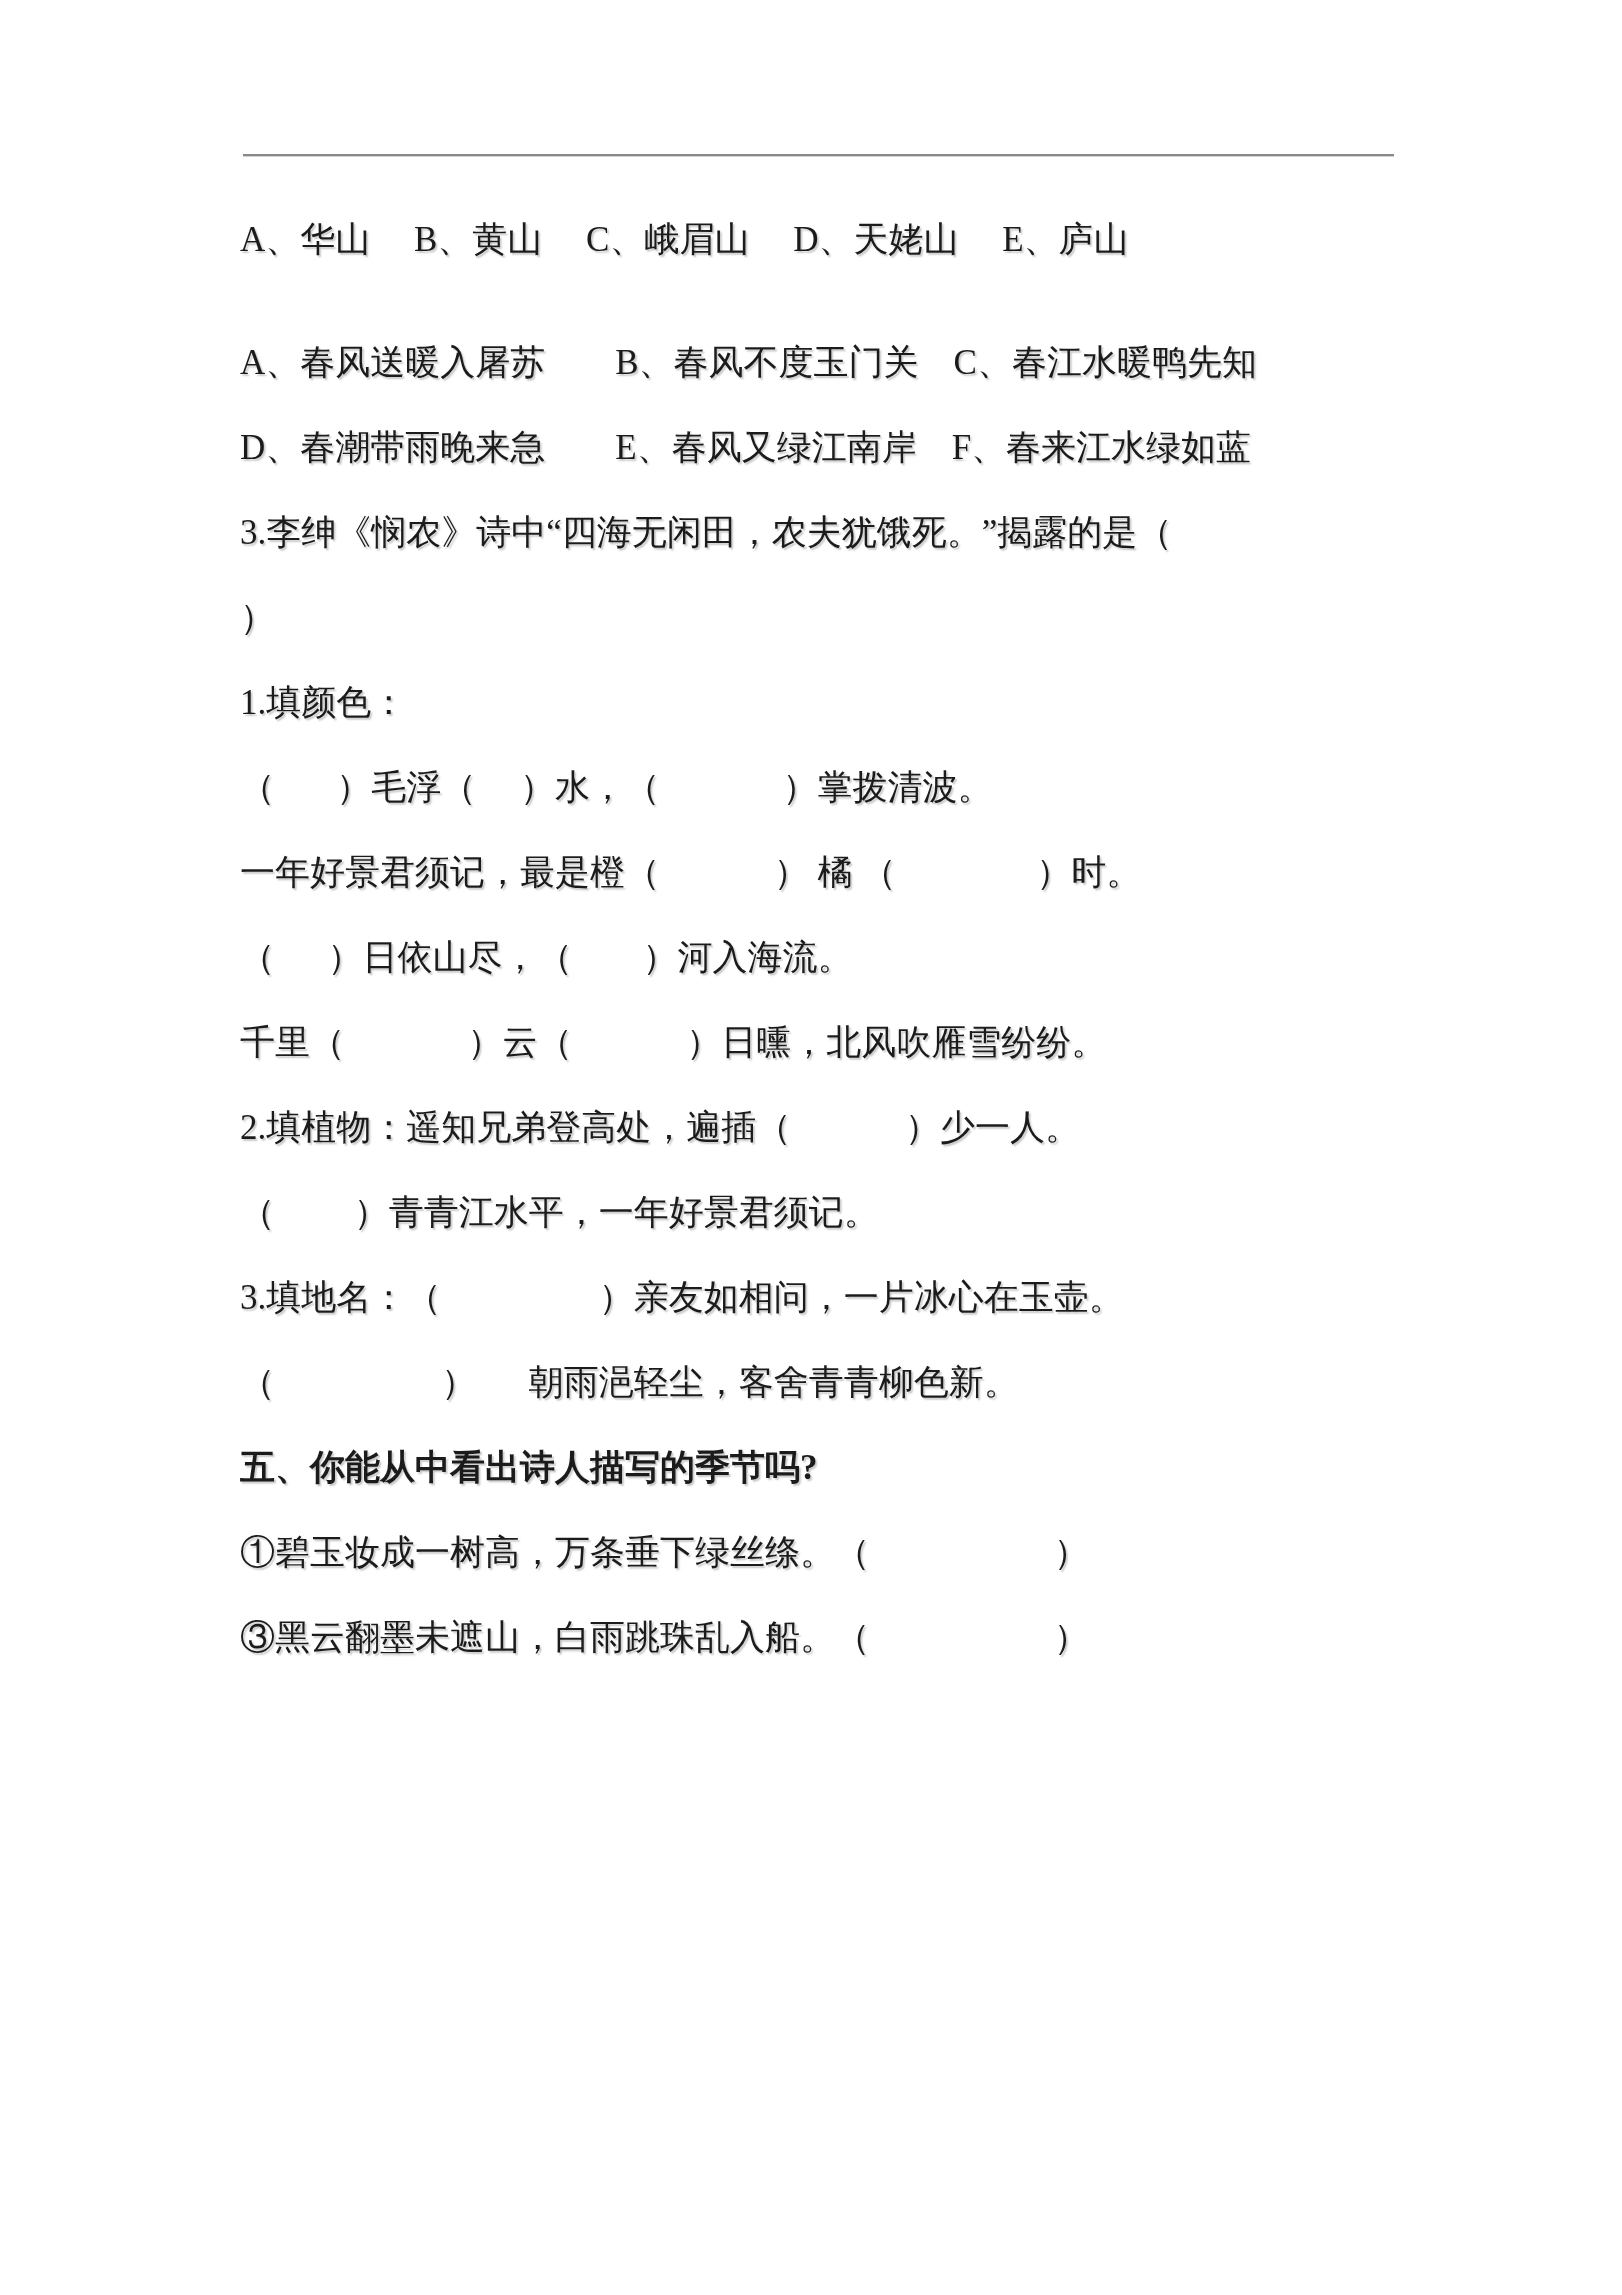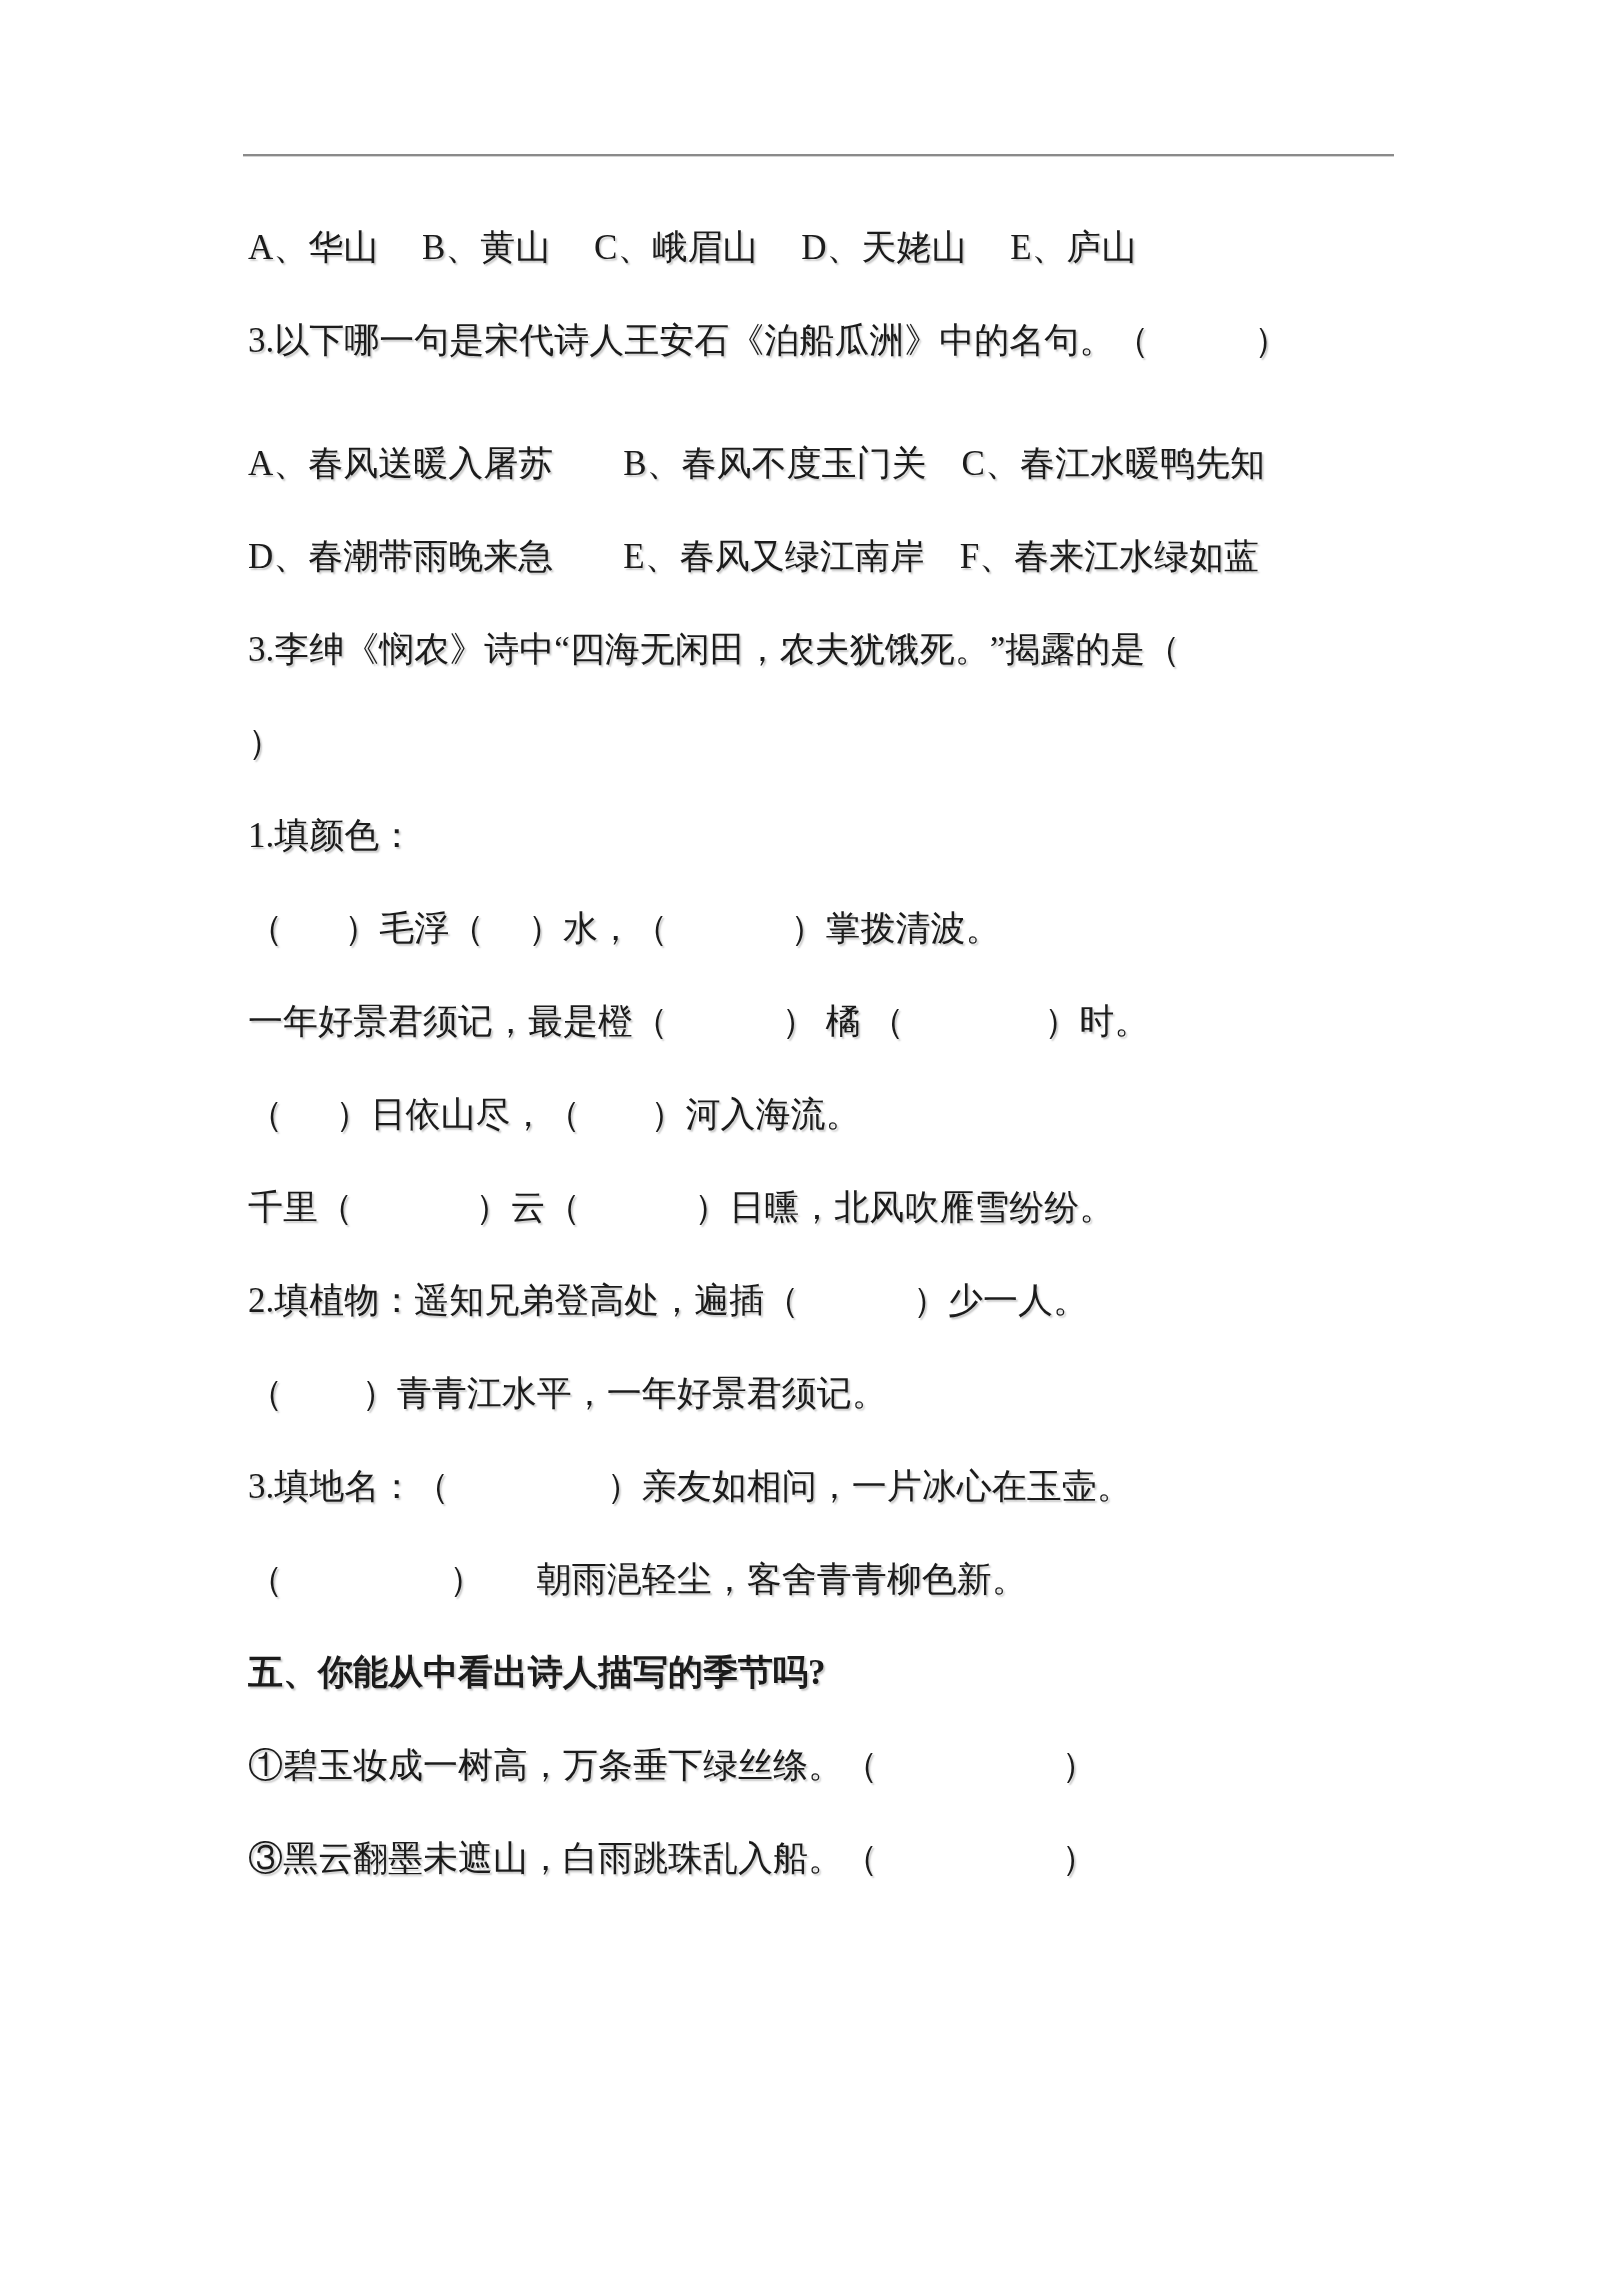--- a/index.html
+++ b/index.html
@@ -25,42 +25,41 @@
     background: #8a8a8a;
     box-shadow: 0 0.8px 0 #c9c9c9;
   }
   .content {
     position: absolute;
     left: 240px;
     top: 197px;
     width: 1327px;
   }
   .line {
-    margin: 8px;
+    margin: 0;
     font-size: 35px;
     line-height: 85px;
     white-space: pre-wrap;
     letter-spacing: 0;
     text-shadow: 1.7px 1.7px 1.7px rgba(60,60,60,0.28);
   }
   .bold {
     font-weight: bold;
   }
   .gap-before {
     margin-top: 38px;
   }
 </style>
 </head>
 <body>
 
 <div class="page">
   <div class="divider"></div>
   <div class="content">
     <p class="line">A、华山     B、黄山     C、峨眉山     D、天姥山     E、庐山</p>
-    <p class="line">3.以下哪一句是宋代诗人王安石《泊船瓜洲》中的名句。（            ）</p>
     <p class="line gap-before">A、春风送暖入屠苏        B、春风不度玉门关    C、春江水暖鸭先知</p>
     <p class="line">D、春潮带雨晚来急        E、春风又绿江南岸    F、春来江水绿如蓝</p>
     <p class="line">3.李绅《悯农》诗中“四海无闲田，农夫犹饿死。”揭露的是（</p>
     <p class="line">）</p>
     <p class="line">1.填颜色：</p>
     <p class="line">（       ）毛浮（     ）水，（              ）掌拨清波。</p>
     <p class="line">一年好景君须记，最是橙（             ） 橘 （                ）时。</p>
     <p class="line">（      ）日依山尽，（        ）河入海流。</p>
     <p class="line">千里（              ）云（             ）日曛，北风吹雁雪纷纷。</p>
     <p class="line">2.填植物：遥知兄弟登高处，遍插（             ）少一人。</p>

